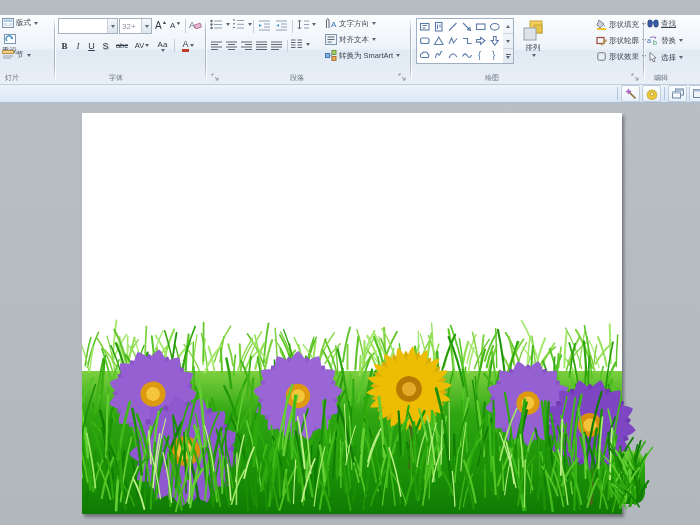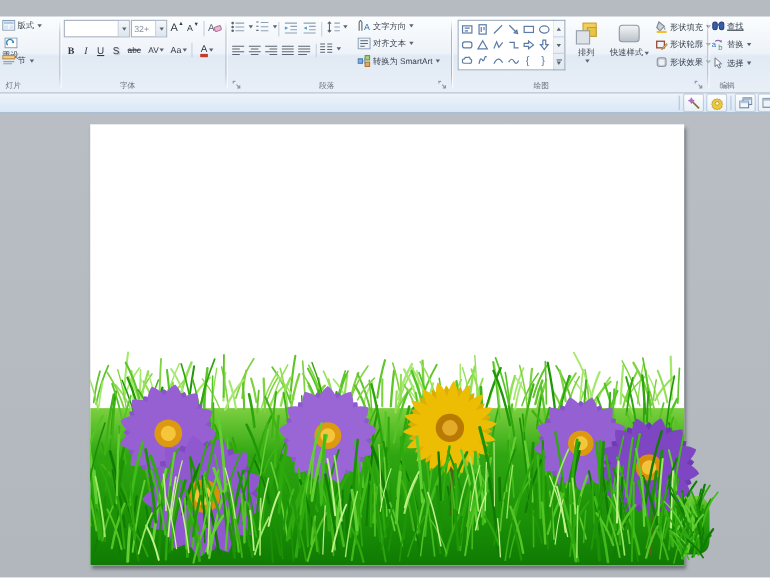--- a/index.html
+++ b/index.html
@@ -132,21 +132,21 @@
       </div>
       <div class="fb" style="left:2px;width:13px;font-family:'Liberation Serif',serif;font-weight:bold;">B</div>
       <div class="fb" style="left:16px;width:12px;font-family:'Liberation Serif',serif;font-style:italic;">I</div>
       <div class="fb" style="left:29px;width:13px;text-decoration:underline;">U</div>
       <div class="fb" style="left:43px;width:13px;text-shadow:1px 1px 1px #9aa;">S</div>
       <div class="fb" style="left:57px;width:18px;font-size:7.5px;text-decoration:line-through;">abc</div>
       <div class="fb" style="left:76px;width:20px;font-size:7.5px;">
           <span>AV</span>
           <span class="da"></span>
         </div>
-      <div class="fb" style="left:97px;width:19px;font-size:8px;">
+      <div class="fb" style="left:97px;width:19px;font-size:8px;flex-direction:column;">
           <span>Aa</span>
           <span class="da"></span>
         </div>
       <div class="vsep" style="left:118px;top:24px;height:13px;"></div>
       <div class="fb" style="left:122px;width:20px;">
         <span style="border-bottom:3px solid #c43a2a;line-height:9px;">A</span>
           <span class="da"></span>
       </div>
       <div class="glabel" style="left:0;width:120px;">字体</div>
       <svg class="launcher" viewBox="0 0 8 8">
@@ -335,35 +335,20 @@
         <svg width="24" height="24" style="margin-top:2px;">
           <rect x="9" y="2" width="12" height="12" fill="#f3cf5a" stroke="#c5a03c"></rect>
           <rect x="13" y="6" width="8" height="8" fill="#e8c446" stroke="#c5a03c"></rect>
           <rect x="3" y="9" width="12" height="12" fill="linear"></rect>
           <rect x="3" y="9" width="12" height="12" fill="#dde2e8" stroke="#98a2ad"></rect>
         </svg>
         <span class="lbl">
             <span>排列</span>
           </span>
         <span class="da" style="margin-top:1px;"></span>
-      </div>
-      <div class="bigbtn" style="left:138px;width:44px;">
-        <svg width="26" height="24" style="margin-top:2px;">
-          <defs>
-              <linearGradient id="qsg" x1="0" y1="0" x2="0" y2="1">
-                <stop offset="0" stop-color="#f4f6f8"></stop>
-                <stop offset="1" stop-color="#b9c0c8"></stop>
-              </linearGradient>
-            </defs>
-          <rect x="4" y="4" width="18" height="15" rx="3" fill="url(#qsg)" stroke="#8c97a3"></rect>
-        </svg>
-        <span class="lbl">
-            <span>快速样式</span>
-            <span class="da"></span>
-          </span>
       </div>
       <div class="mbtn" style="left:184px;top:4px;">
         <svg width="11" height="11">
             <path d="M3,1 l5,4 -4,4 -3,-3 z" fill="#c9d2dc" stroke="#7e8894"></path>
             <path d="M8.3,5.5 q1.5,2 0,2.6 q-1.5,-0.6 0,-2.6" fill="#8aa0b8"></path>
             <rect x="1" y="9" width="9" height="2" fill="#f0c030"></rect>
           </svg>
         <span>形状填充</span>
           <span class="da"></span>
       </div>

